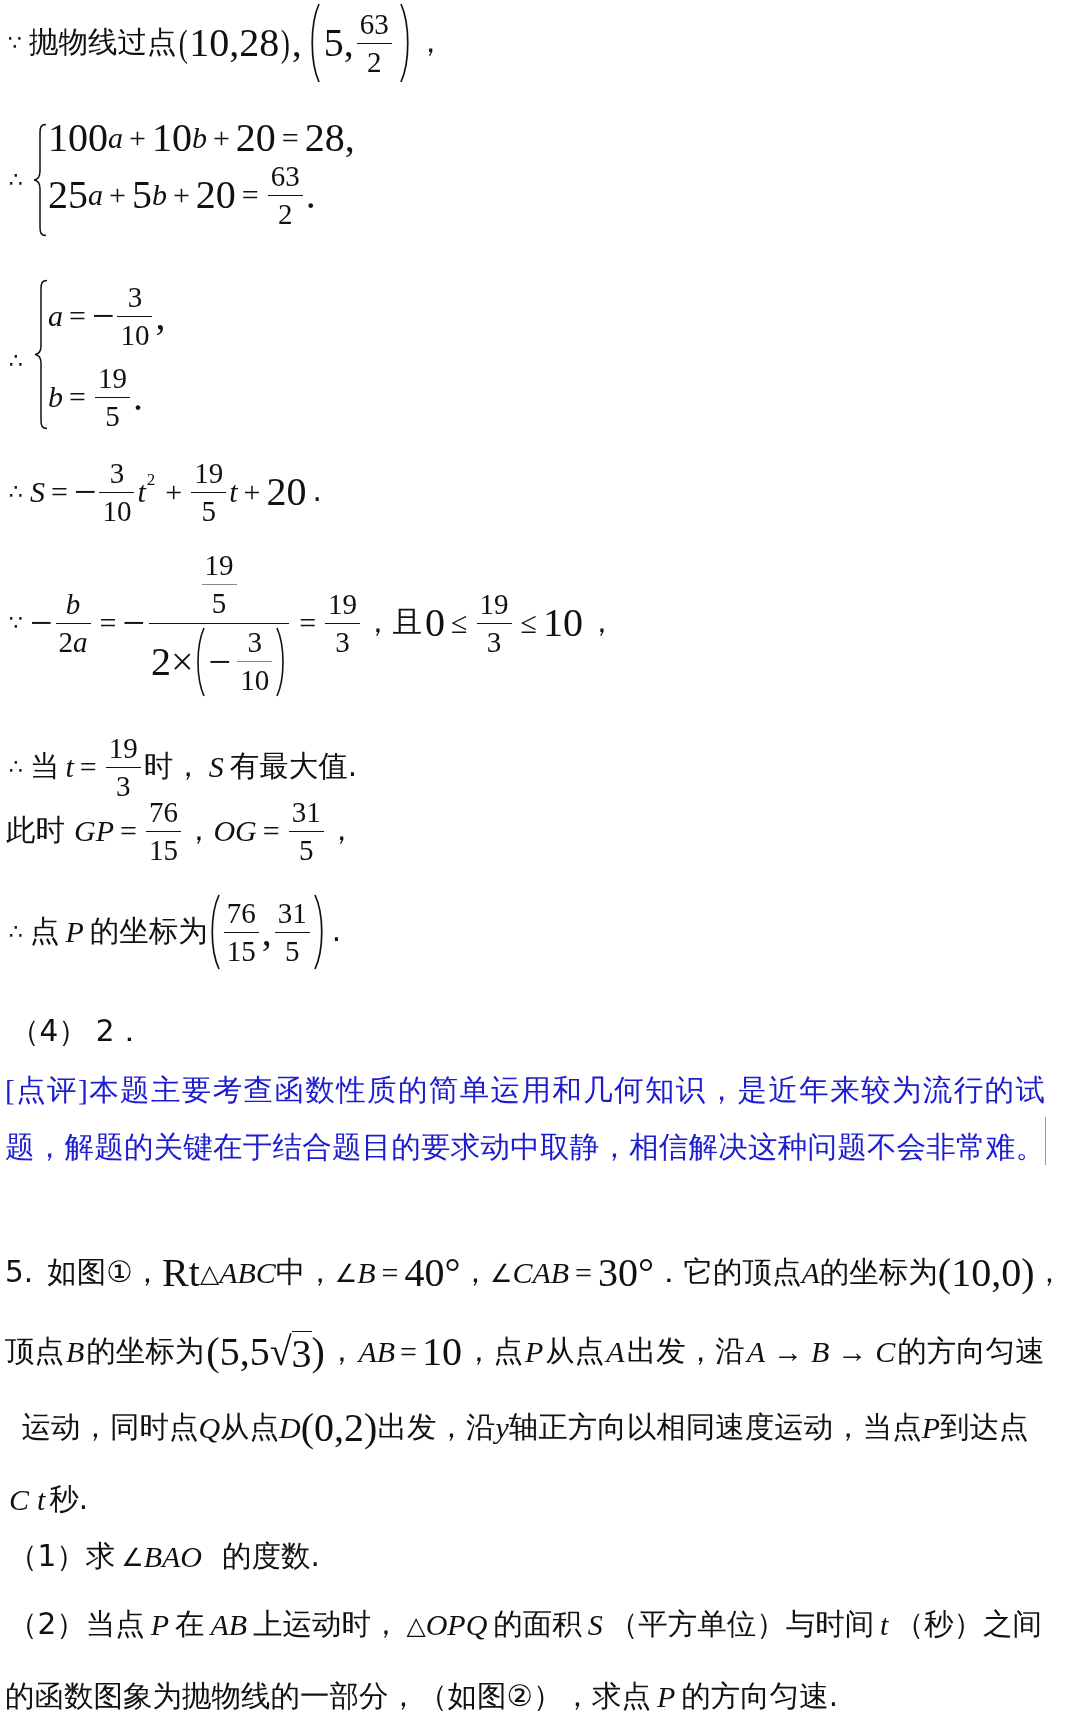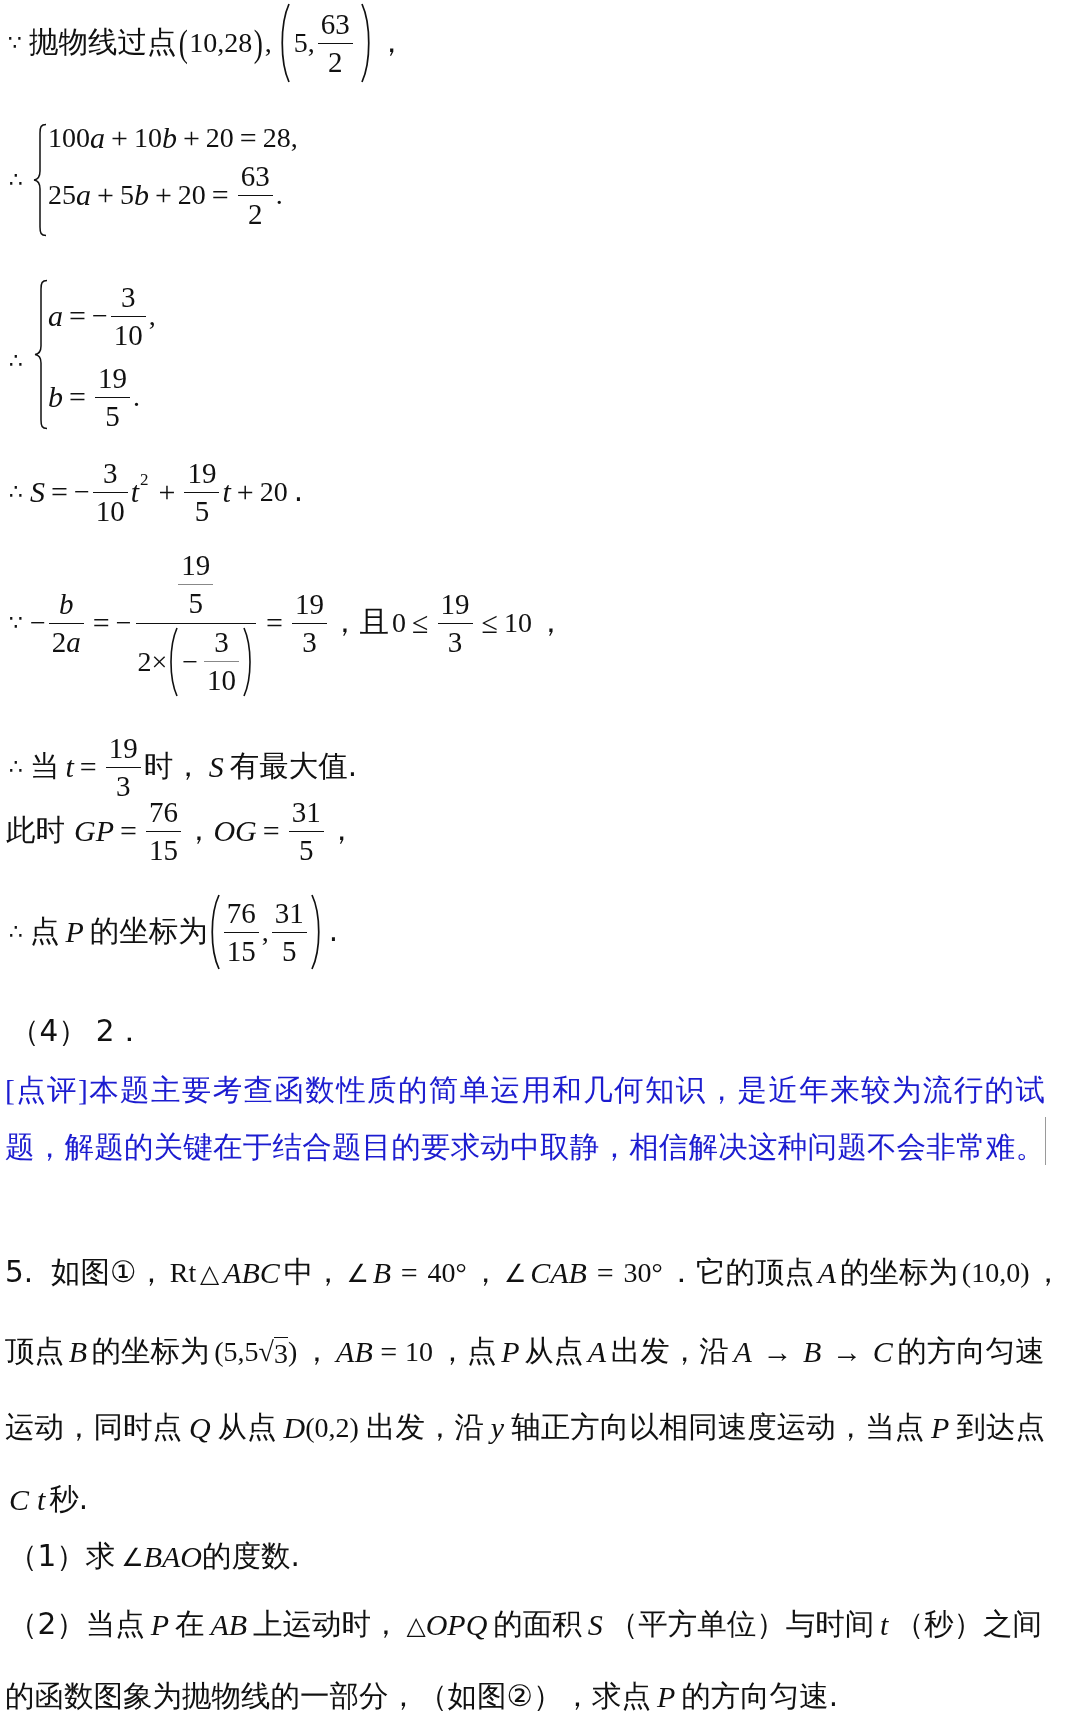--- a/index.html
+++ b/index.html
@@ -1,20 +1,20 @@
 <!DOCTYPE html>
 <html><head>
 <meta charset="utf-8">
 <style>
   html, body { margin:0; padding:0; background:#ffffff; }
   body { width:1080px; height:1714px; position:relative; overflow:hidden; color:#111; }
   #page { position:absolute; left:0; top:0; width:1080px; height:1714px; }
   .ln { position:absolute; display:flex; align-items:center; white-space:nowrap; }
   .c { font-family:"DejaVu Sans", sans-serif; font-size:29.5px; line-height:1; }
-  .m { font-family:"Liberation Serif", serif; font-size:28px; line-height:1; }
+  .m { font-family:"Liberation Serif", serif; font-size:40px; line-height:1; }
   .mi { font-family:"Liberation Serif", serif; font-size:30px; line-height:1; font-style:italic; }
   .op { font-family:"Liberation Serif", serif; font-size:30px; line-height:1; margin:0 6px; }
   .sym { font-family:"DejaVu Sans", sans-serif; font-size:22px; line-height:1; margin-right:7px; }
   .gs { font-family:"DejaVu Sans", sans-serif; font-size:25px; line-height:1; }
   .mp { font-family:"Liberation Serif", serif; font-size:38px; line-height:1; display:inline-block; transform:scaleX(0.72); }
   .frac { display:inline-flex; flex-direction:column; align-items:stretch; font-family:"Liberation Serif", serif; font-size:29px; line-height:1; margin:0 3px; }
   .frac .n { text-align:center; padding:0 3px 4px; border-bottom:1.6px solid #111; }
   .frac .d { text-align:center; padding:4px 3px 0; }
   .frac.sm .n { border-bottom-color:#888; }
   .sup { font-family:"Liberation Serif", serif; font-size:17px; position:relative; top:-12px; margin-left:1px; margin-right:4px; }
@@ -291,21 +291,21 @@
     <span class="mi">A</span>
     <span class="c">出发，沿</span>
     <span class="mi">A</span>
     <span class="op">→</span>
     <span class="mi">B</span>
     <span class="op">→</span>
     <span class="mi">C</span>
     <span class="c">的方向匀速</span>
   </div>
 
-  <div class="ln just" style="left:5px;top:1408px;height:40px;width:1040px;">
+  <div class="ln just" style="left:5px;top:1408px;height:40px;width:1040px;justify-content:center;">
     <span class="c">运动，同时点</span>
     <span class="mi">Q</span>
     <span class="c">从点</span>
     <span style="display:inline-flex;align-items:center">
       <span class="mi">D</span>
       <span class="m">(0,2)</span>
     </span>
     <span class="c">出发，沿</span>
     <span class="mi">y</span>
     <span class="c">轴正方向以相同速度运动，当点</span>
@@ -315,21 +315,21 @@
 
   <div class="ln" style="left:9px;top:1480px;height:40px;">
     <span class="mi" style="margin-right:4px">C</span>
     <span class="mi" style="margin:0 4px">t</span>
     <span class="c">秒.</span>
   </div>
 
   <div class="ln" style="left:8px;top:1537px;height:40px;">
     <span class="c">（1）求</span>
     <span class="gs" style="margin-left:6px">∠</span>
-    <span class="mi" style="margin-right:0">BAO</span>
+    <span class="mi" style="margin-right:20px">BAO</span>
     <span class="c">的度数.</span>
   </div>
 
   <div class="ln just" style="left:8px;top:1605px;height:40px;width:1034px;">
     <span class="c">（2）当点</span>
     <span class="mi">P</span>
     <span class="c">在</span>
     <span class="mi">AB</span>
     <span class="c">上运动时，</span>
     <span style="display:inline-flex;align-items:center">

